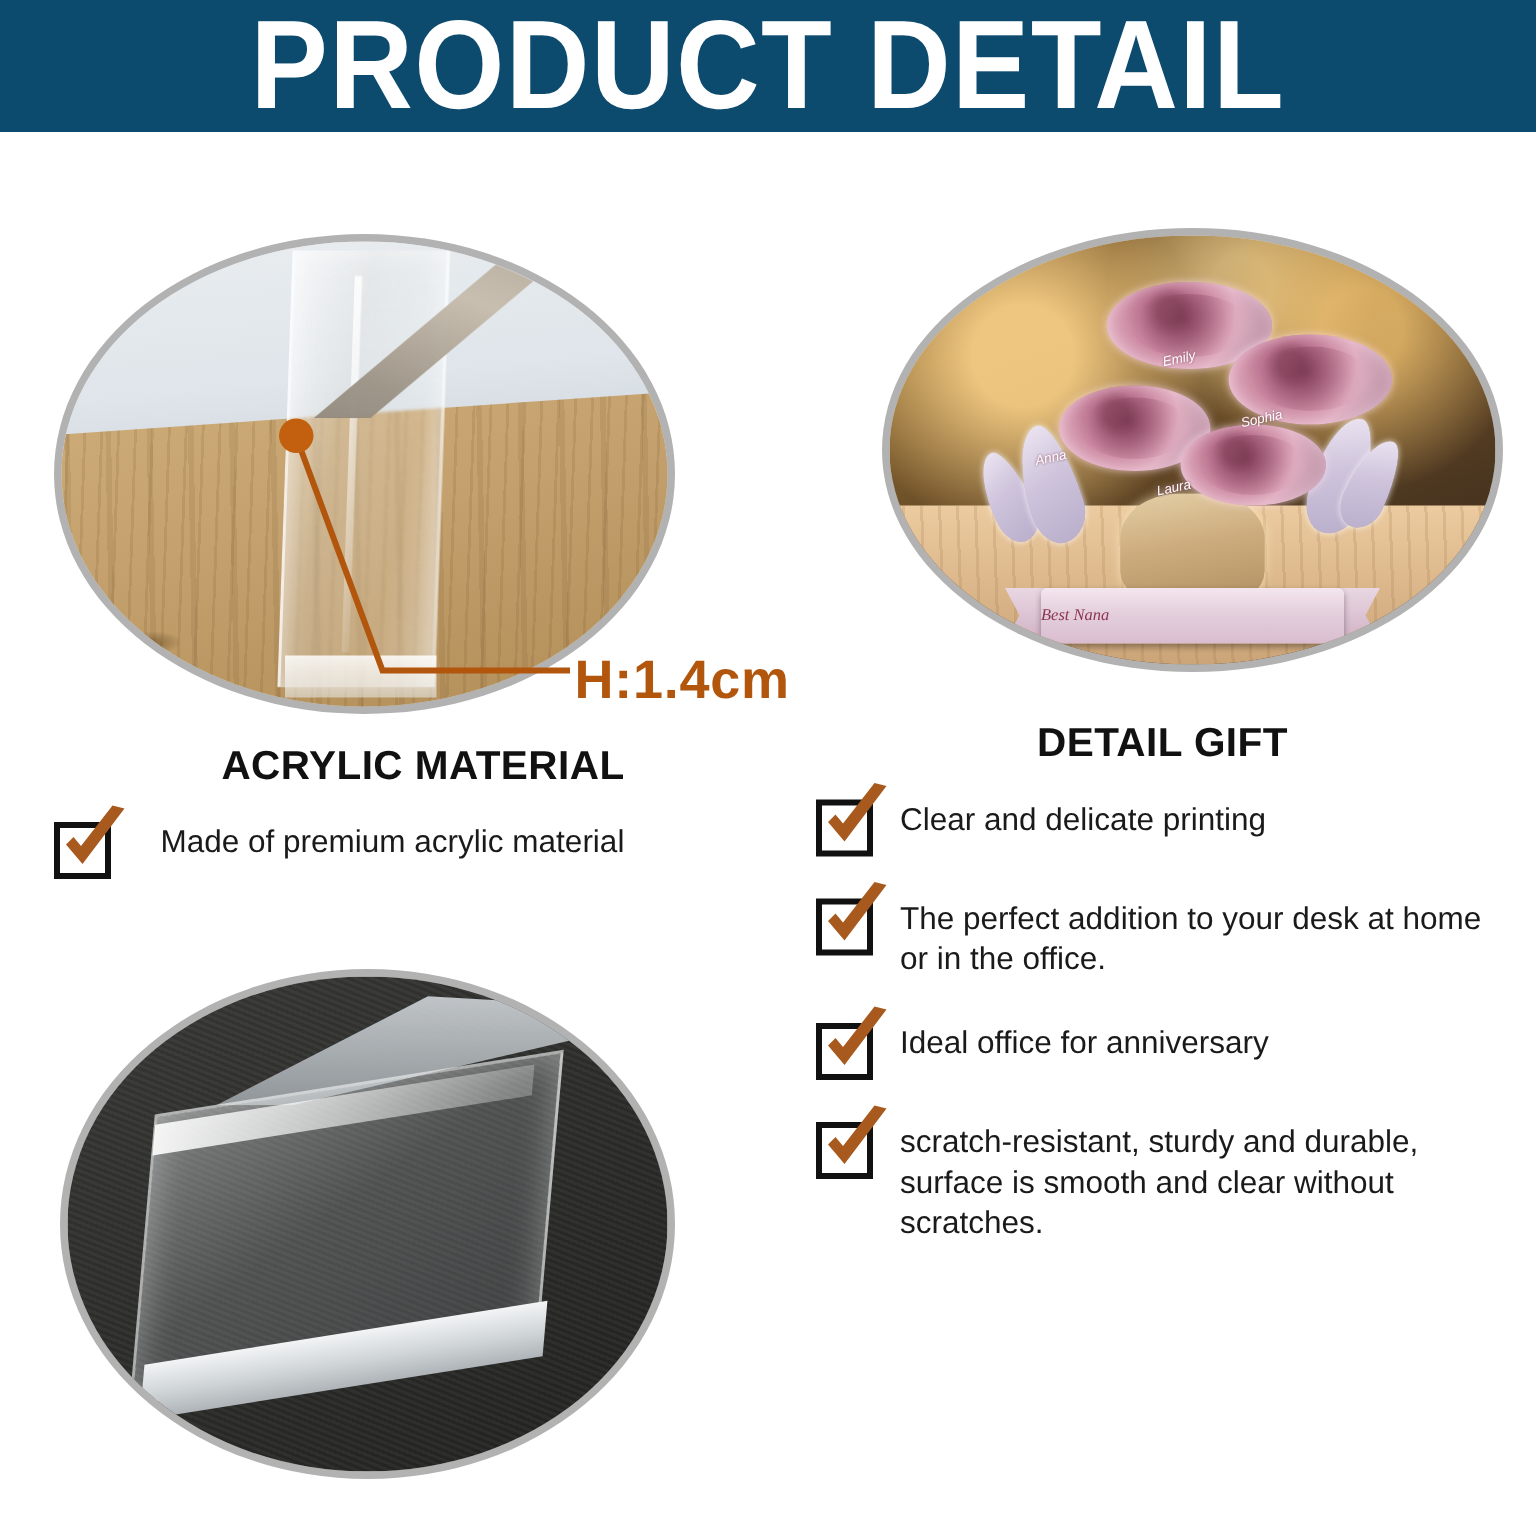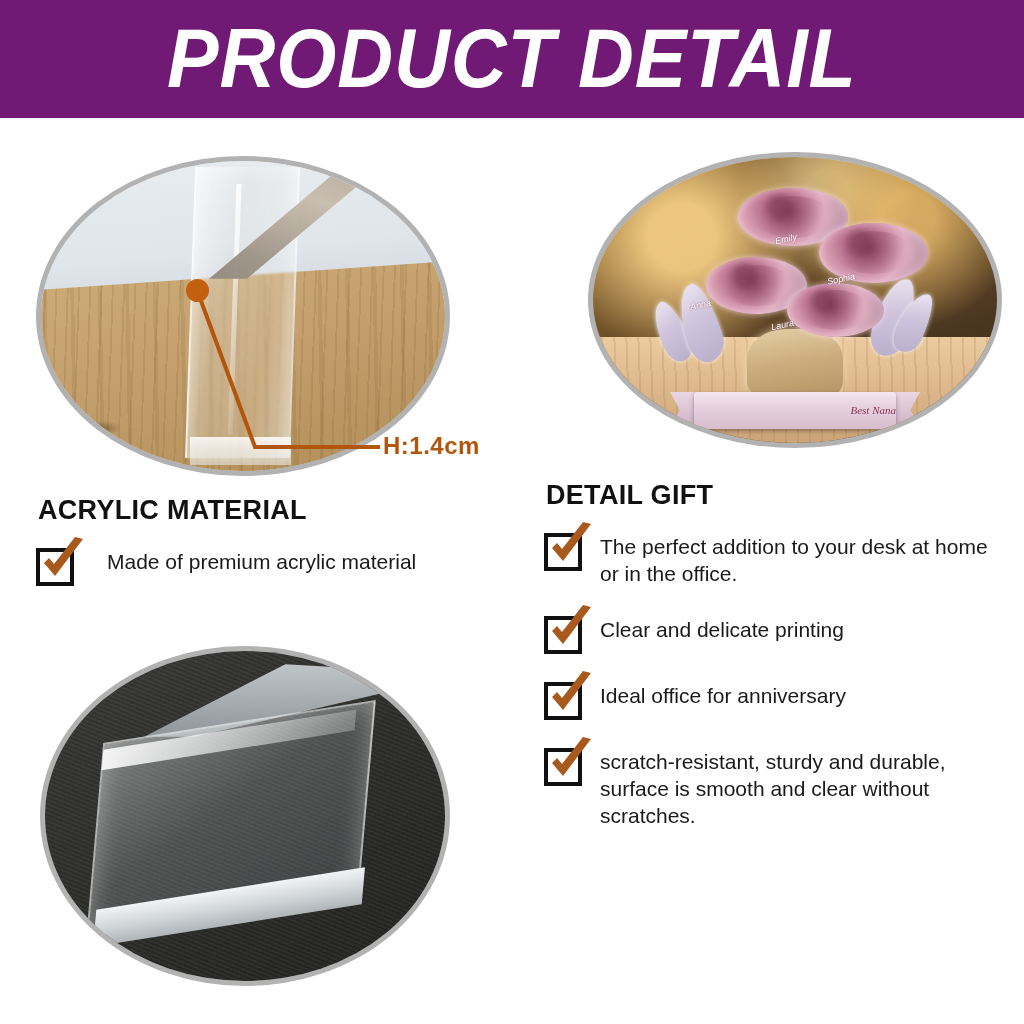--- a/index.html
+++ b/index.html
@@ -7,23 +7,23 @@
     width:1024px;height:1024px;
     background:#ffffff;
     font-family:"Liberation Sans", sans-serif;
     overflow:hidden;
     position:relative;
   }
   #page{position:relative;width:1024px;height:1024px;background:#fff;}
 
   
   .banner{
-    position:absolute;left:0;top:0;width:1024px;height:118px;
-    background:#701a75;
-    display:flex;align-items:center;justify-content:center;font-style:italic;
+    position:absolute;left:0;top:0;width:1024px;height:88px;
+    background:#0c4a6e;
+    display:flex;align-items:center;justify-content:center;
   }
   .banner-title{
     color:#ffffff;
     font-family:"Liberation Sans Narrow","Liberation Sans",sans-serif;
     font-weight:bold;
     font-size:84px;
     letter-spacing:1px;
     transform:scaleX(0.92);
     line-height:1;
     white-space:nowrap;
@@ -111,21 +111,21 @@
   .lf3{left:76%;top:47%;width:7%;height:22%;transform:rotate(24deg);}
   .lf4{left:16%;top:50%;width:7%;height:22%;transform:rotate(-26deg);}
   .p2-stand{position:absolute;left:38%;top:60%;width:24%;height:26%;
      background:linear-gradient(170deg,#e4cfa6,#caa97a 50%,#b08f62);
      border-radius:40% 40% 30% 30%;
      box-shadow:0 0 8px rgba(255,240,200,.7);}
   .banner-ribbon{position:absolute;left:25%;top:82%;width:50%;height:13%;
      background:linear-gradient(180deg,#f4e6ef,#e4cfdd 45%,#d9bdcf);
      border-radius:4px;
      box-shadow:0 2px 4px rgba(0,0,0,.35);
-     display:flex;align-items:center;justify-content:flex-end;}
+     display:flex;align-items:center;justify-content:flex-start;}
   .banner-ribbon span{color:#8c3550;font-size:11px;font-style:italic;font-family:"Liberation Serif",serif;}
   .ribbon-tail{position:absolute;top:82%;width:7%;height:13%;
      background:linear-gradient(180deg,#e9d7e3,#cfb0c4);}
   .rt-l{left:19%;clip-path:polygon(0 0,100% 0,100% 100%,0 100%,35% 50%);}
   .rt-r{left:74%;clip-path:polygon(0 0,100% 0,65% 50%,100% 100%,0 100%);}
 
   
   .p3-slate{position:absolute;inset:0;
      background:
        repeating-linear-gradient(22deg,rgba(255,255,255,.03) 0 2px,rgba(0,0,0,.05) 2px 4px),
@@ -143,32 +143,32 @@
      transform:rotate(-9deg) skewX(-14deg);}
   .p3-top-hl{position:absolute;left:14%;top:24%;width:64%;height:6%;
      background:linear-gradient(90deg,rgba(255,255,255,.9),rgba(255,255,255,.25));
      transform:rotate(-9deg) skewX(-14deg);}
 
   
   .callout-dot{position:absolute;left:186px;top:279px;width:23px;height:23px;border-radius:50%;background:#C2600F;}
   .callout-svg{position:absolute;left:0;top:150px;width:560px;height:340px;pointer-events:none;}
   .callout-label{
     position:absolute;left:383px;top:432px;
-    color:#B2560D;font-weight:bold;font-size:24px;letter-spacing:.5px;
+    color:#B2560D;font-weight:bold;font-size:36px;letter-spacing:.5px;
     font-family:"Liberation Sans",sans-serif;
   }
 
   
   .section{position:absolute;}
   .sec-left{left:36px;top:495px;width:490px;}
   .sec-right{left:544px;top:480px;width:460px;}
 
   .sec-title{
     font-size:27px;font-weight:bold;color:#111;letter-spacing:.3px;
-    margin:0 0 20px 2px;font-family:"Liberation Sans",sans-serif;
+    margin:0 0 20px 2px;font-family:"Liberation Sans",sans-serif;text-align:center;
   }
 
   .bullet{display:flex;align-items:flex-start;margin-bottom:26px;}
   .checkbox{
     position:relative;flex:0 0 auto;width:38px;height:38px;
     border:4px solid #111;box-sizing:border-box;margin-right:18px;margin-top:2px;
   }
   .checkbox svg{position:absolute;left:-4px;top:-16px;width:52px;height:52px;overflow:visible;}
   .bullet-text{
     font-size:21px;line-height:1.28;color:#1a1a1a;
@@ -259,38 +259,38 @@
 
   <div class="section sec-right">
     <h2 class="sec-title">DETAIL GIFT</h2>
 
     <div class="bullet">
       <span class="checkbox">
         <svg viewBox="0 0 52 52" aria-hidden="true">
           <path d="M8 27 L19 40 L47 3 L39 1 L18 28 L13 22 Z" fill="#A85A1E"></path>
         </svg>
       </span>
+      <span class="bullet-text">Clear and delicate printing</span>
+    </div>
+
+    <div class="bullet">
+      <span class="checkbox">
+        <svg viewBox="0 0 52 52" aria-hidden="true">
+          <path d="M8 27 L19 40 L47 3 L39 1 L18 28 L13 22 Z" fill="#A85A1E"></path>
+        </svg>
+      </span>
       <span class="bullet-text">The perfect addition to your desk at home or in the office.</span>
     </div>
 
     <div class="bullet">
       <span class="checkbox">
         <svg viewBox="0 0 52 52" aria-hidden="true">
           <path d="M8 27 L19 40 L47 3 L39 1 L18 28 L13 22 Z" fill="#A85A1E"></path>
         </svg>
       </span>
-      <span class="bullet-text">Clear and delicate printing</span>
-    </div>
-
-    <div class="bullet">
-      <span class="checkbox">
-        <svg viewBox="0 0 52 52" aria-hidden="true">
-          <path d="M8 27 L19 40 L47 3 L39 1 L18 28 L13 22 Z" fill="#A85A1E"></path>
-        </svg>
-      </span>
       <span class="bullet-text">Ideal office for anniversary</span>
     </div>
 
     <div class="bullet">
       <span class="checkbox">
         <svg viewBox="0 0 52 52" aria-hidden="true">
           <path d="M8 27 L19 40 L47 3 L39 1 L18 28 L13 22 Z" fill="#A85A1E"></path>
         </svg>
       </span>
       <span class="bullet-text">scratch-resistant, sturdy and durable, surface is smooth and clear without scratches.</span>

